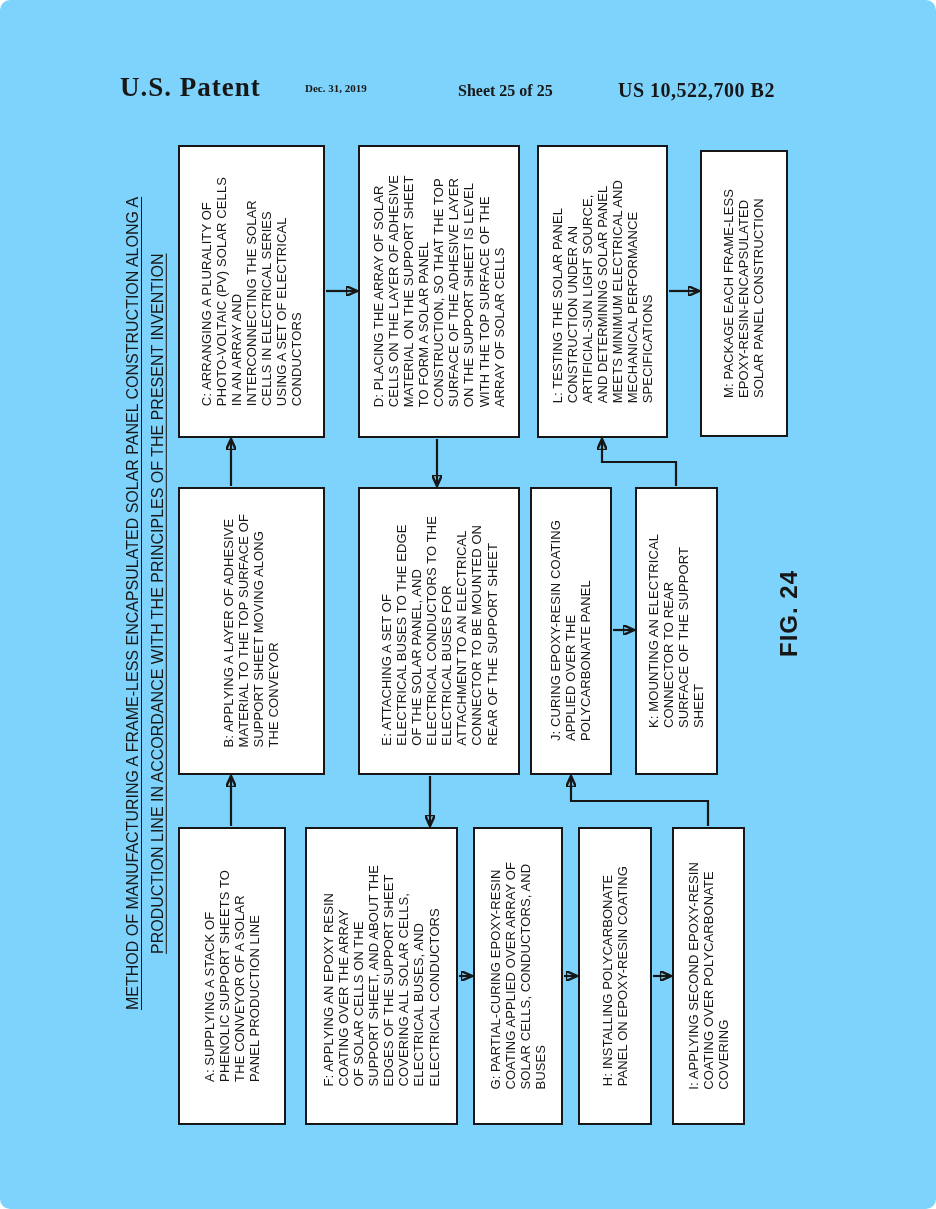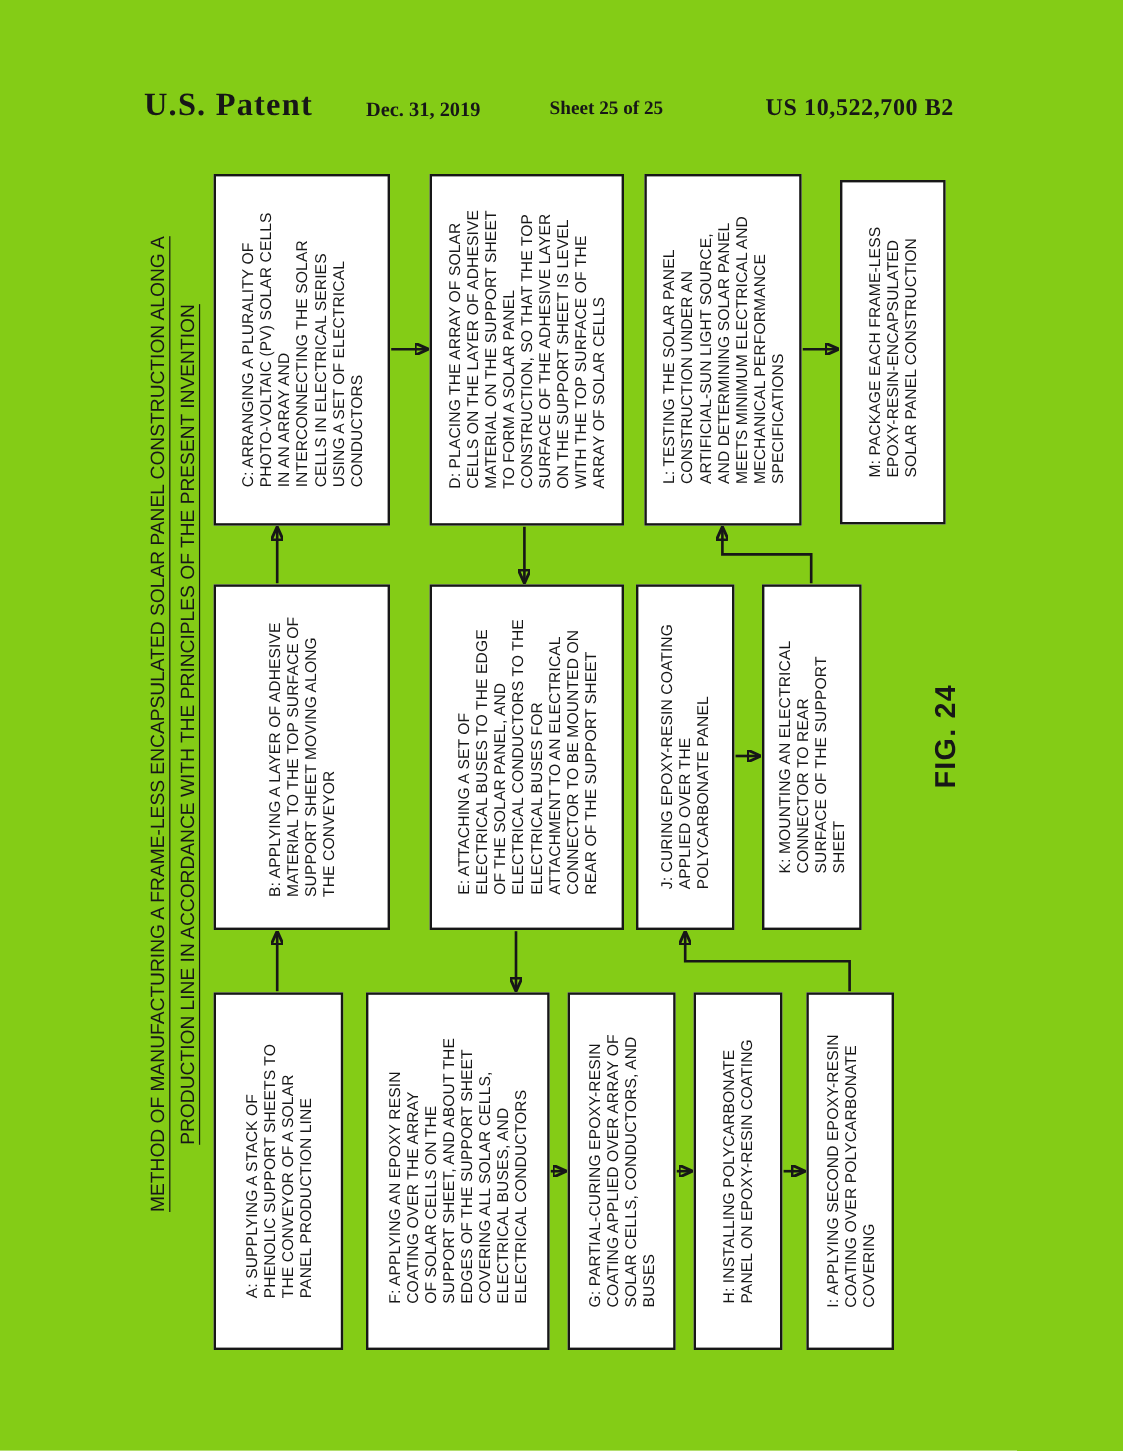--- a/index.html
+++ b/index.html
@@ -1,25 +1,25 @@
 <!DOCTYPE html>
 <html><head>
 <meta charset="utf-8">
 <style>
   html,body{margin:0;padding:0;background:#ffffff;}
   .page{
-    position:relative;width:936px;height:1209px;background:#84cc16;
-    font-family:"Liberation Sans",sans-serif;color:#171717;overflow:hidden;
+    position:relative;width:936px;height:1209px;background:#7dd3fc;
+    font-family:"Liberation Sans",sans-serif;color:#171717;overflow:hidden;border-radius:10px;
   }
   
   .hdr{position:absolute;font-family:"Liberation Serif",serif;font-weight:bold;white-space:nowrap;}
   .hdr-patent{left:120px;top:72px;font-size:27px;letter-spacing:1px;}
-  .hdr-date{left:305px;top:82px;font-size:17px;}
+  .hdr-date{left:305px;top:82px;font-size:11px;}
   .hdr-sheet{left:458px;top:82px;font-size:16px;}
-  .hdr-number{left:638px;top:79px;font-size:20px;letter-spacing:.5px;}
+  .hdr-number{left:618px;top:79px;font-size:20px;letter-spacing:.5px;}
   
   .vtext{
     writing-mode:vertical-rl;
     transform:rotate(180deg);
     white-space:pre-line;
     font-size:13px;line-height:1.16;letter-spacing:.1px;
   }
   
   .title-block{
     position:absolute;left:120px;top:146px;width:52px;height:915px;

